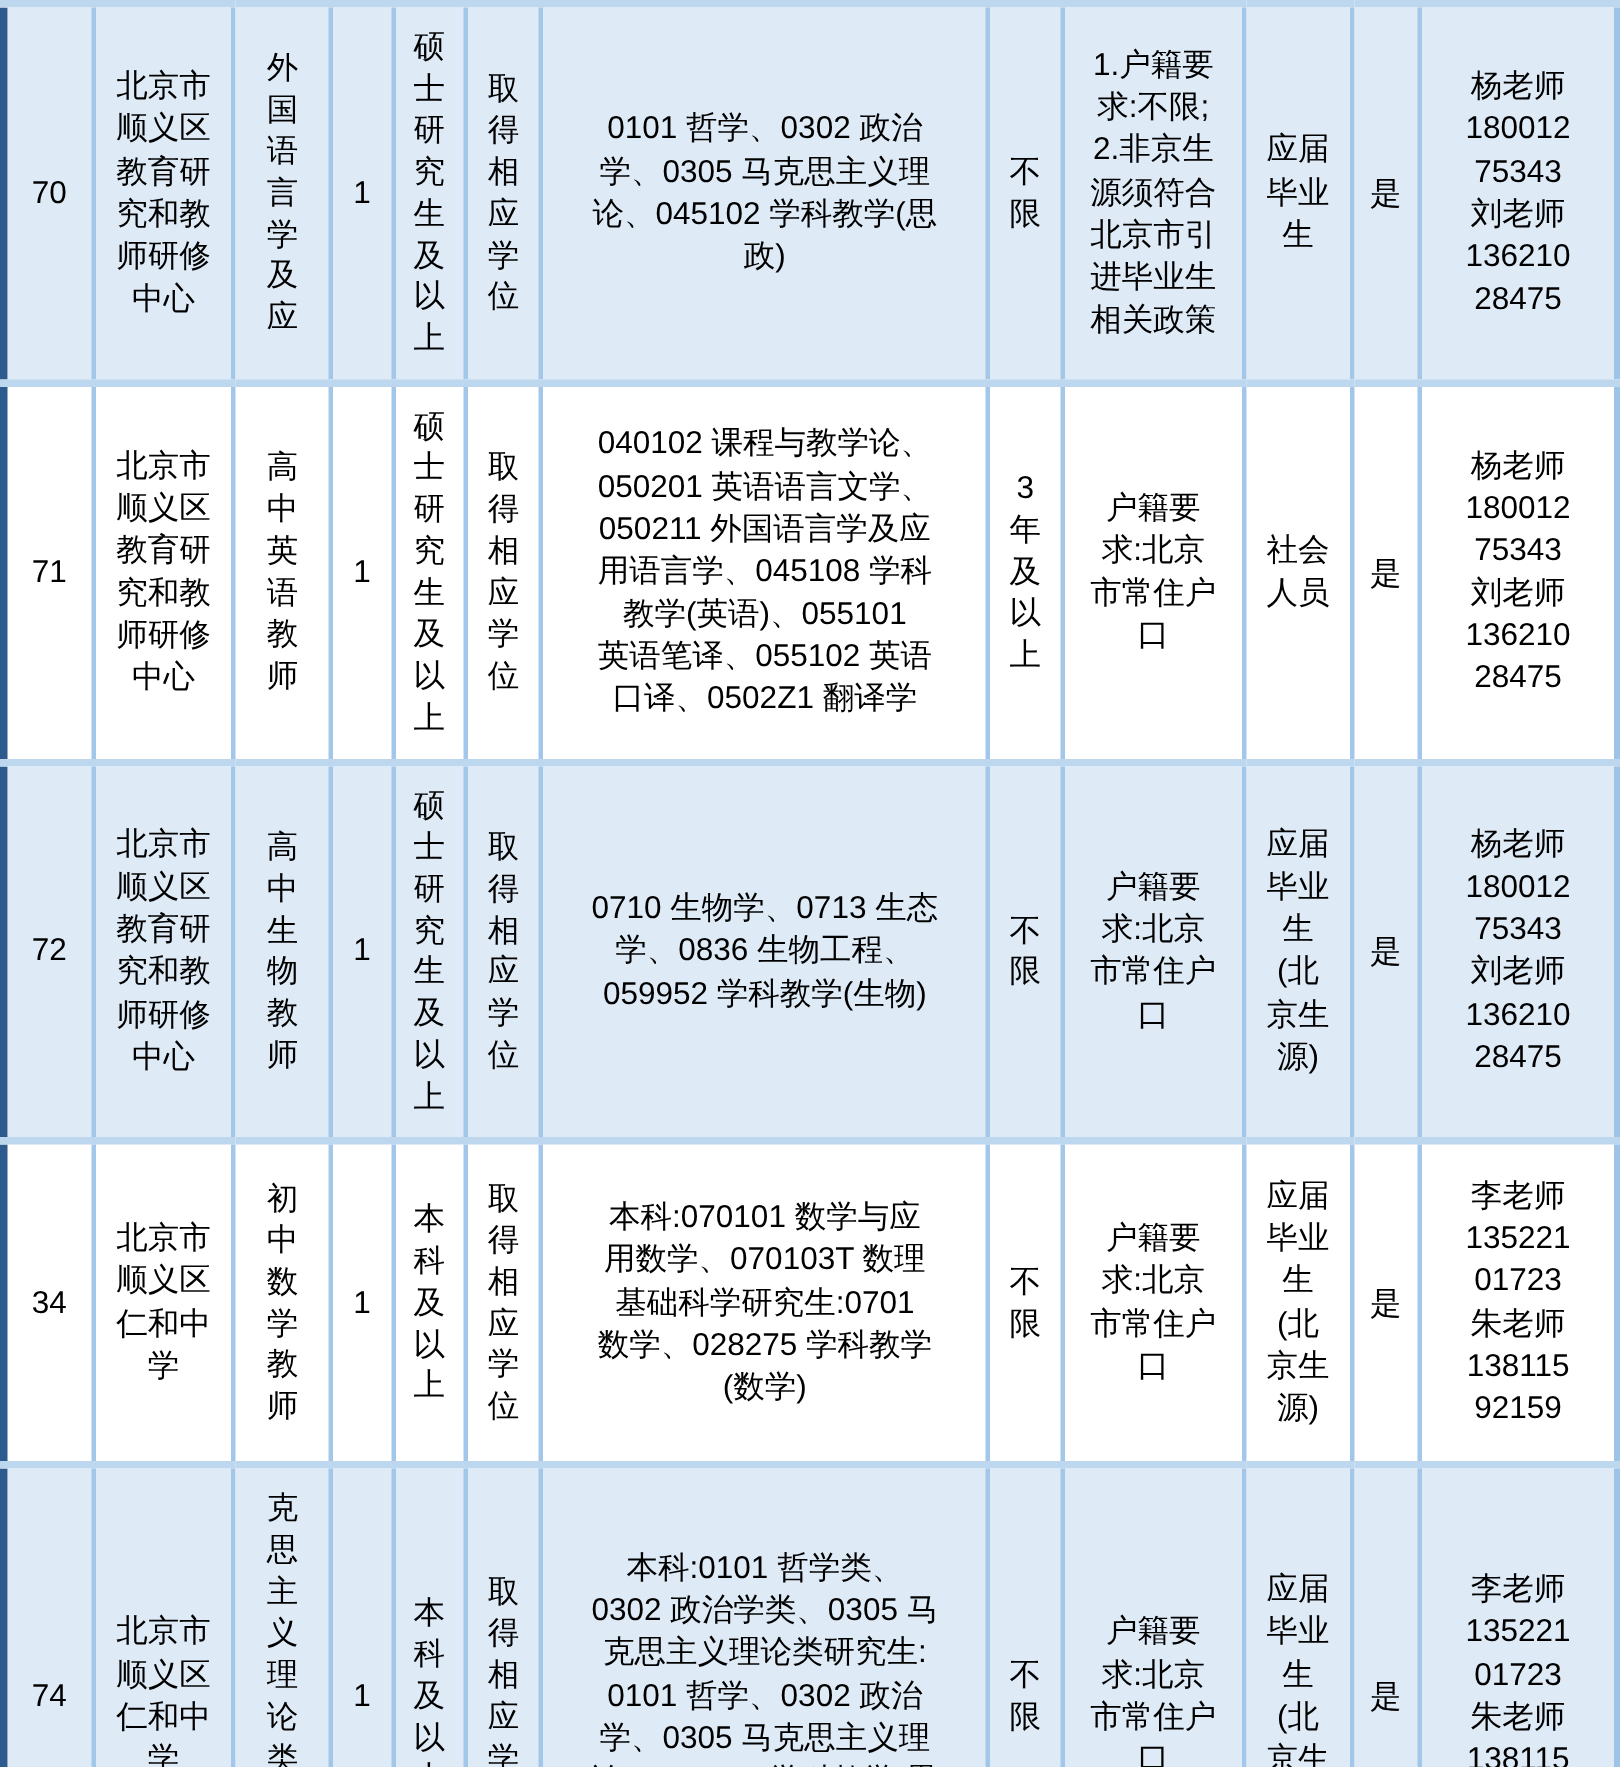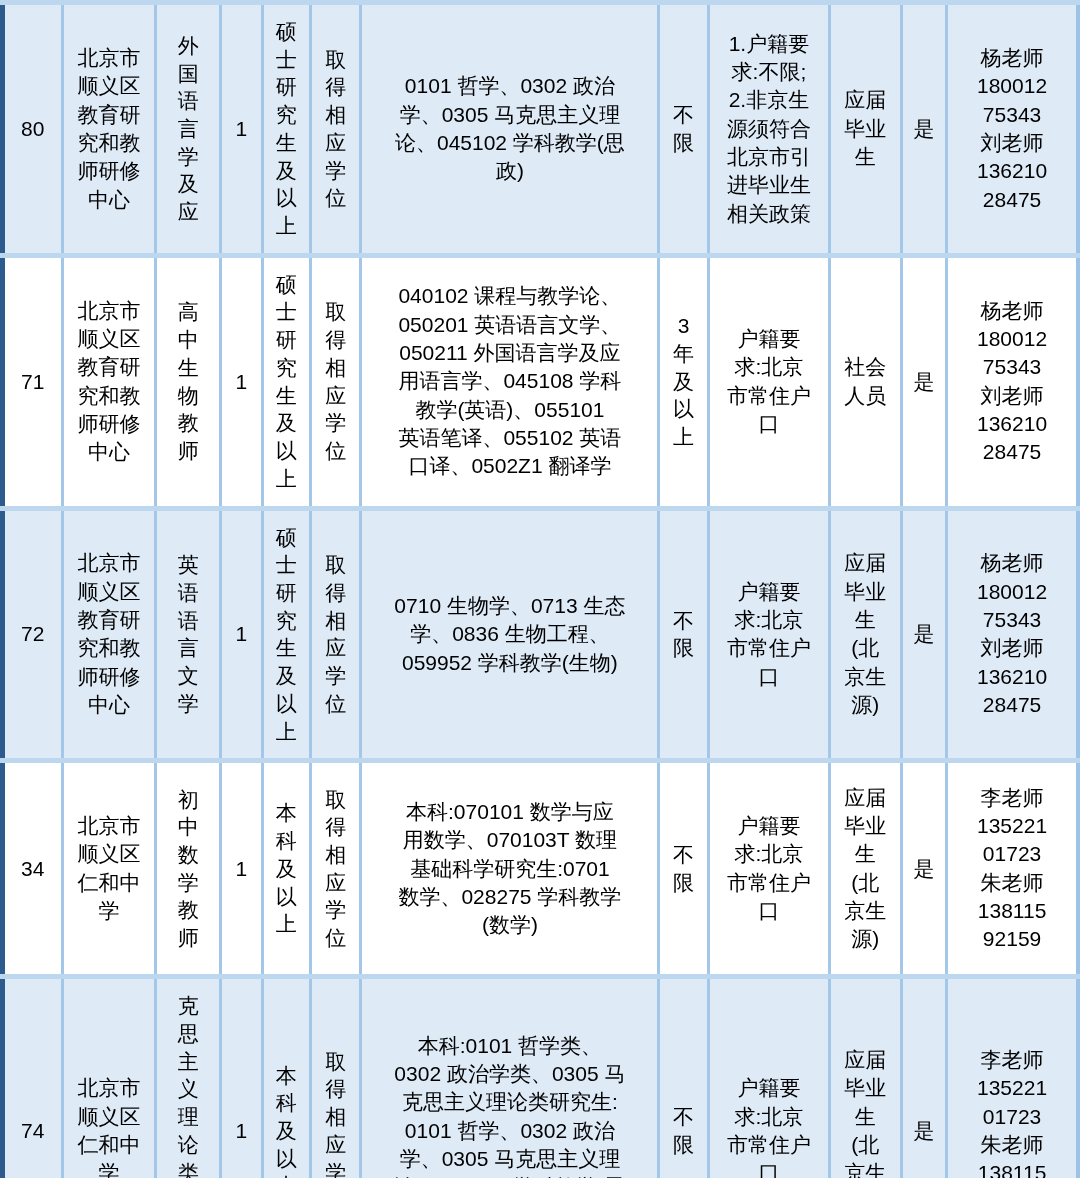--- a/index.html
+++ b/index.html
@@ -66,21 +66,21 @@
     <col style="width:295px">
     <col style="width:49px">
     <col style="width:120px">
     <col style="width:71px">
     <col style="width:45px">
     <col style="width:130px">
   </colgroup>
   <tbody>
 
     <tr class="row-blue" style="height:232px">
-      <td>80</td>
+      <td>70</td>
       <td>
             <div class="pre">北京市
 顺义区
 教育研
 究和教
 师研修
 中心</div>
           </td>
       <td>
             <div class="vert">外国语言学及应</div>
@@ -130,21 +130,21 @@
       <td>71</td>
       <td>
             <div class="pre">北京市
 顺义区
 教育研
 究和教
 师研修
 中心</div>
           </td>
       <td>
-            <div class="vert">高中生物教师</div>
+            <div class="vert">高中英语教师</div>
           </td>
       <td>1</td>
       <td>
             <div class="vert">硕士研究生及以上</div>
           </td>
       <td>
             <div class="vert">取得相应学位</div>
           </td>
       <td>
             <div class="pre">040102 课程与教学论、
@@ -183,21 +183,21 @@
       <td>72</td>
       <td>
             <div class="pre">北京市
 顺义区
 教育研
 究和教
 师研修
 中心</div>
           </td>
       <td>
-            <div class="vert">英语语言文学</div>
+            <div class="vert">高中生物教师</div>
           </td>
       <td>1</td>
       <td>
             <div class="vert">硕士研究生及以上</div>
           </td>
       <td>
             <div class="vert">取得相应学位</div>
           </td>
       <td>
             <div class="pre">0710 生物学、0713 生态

